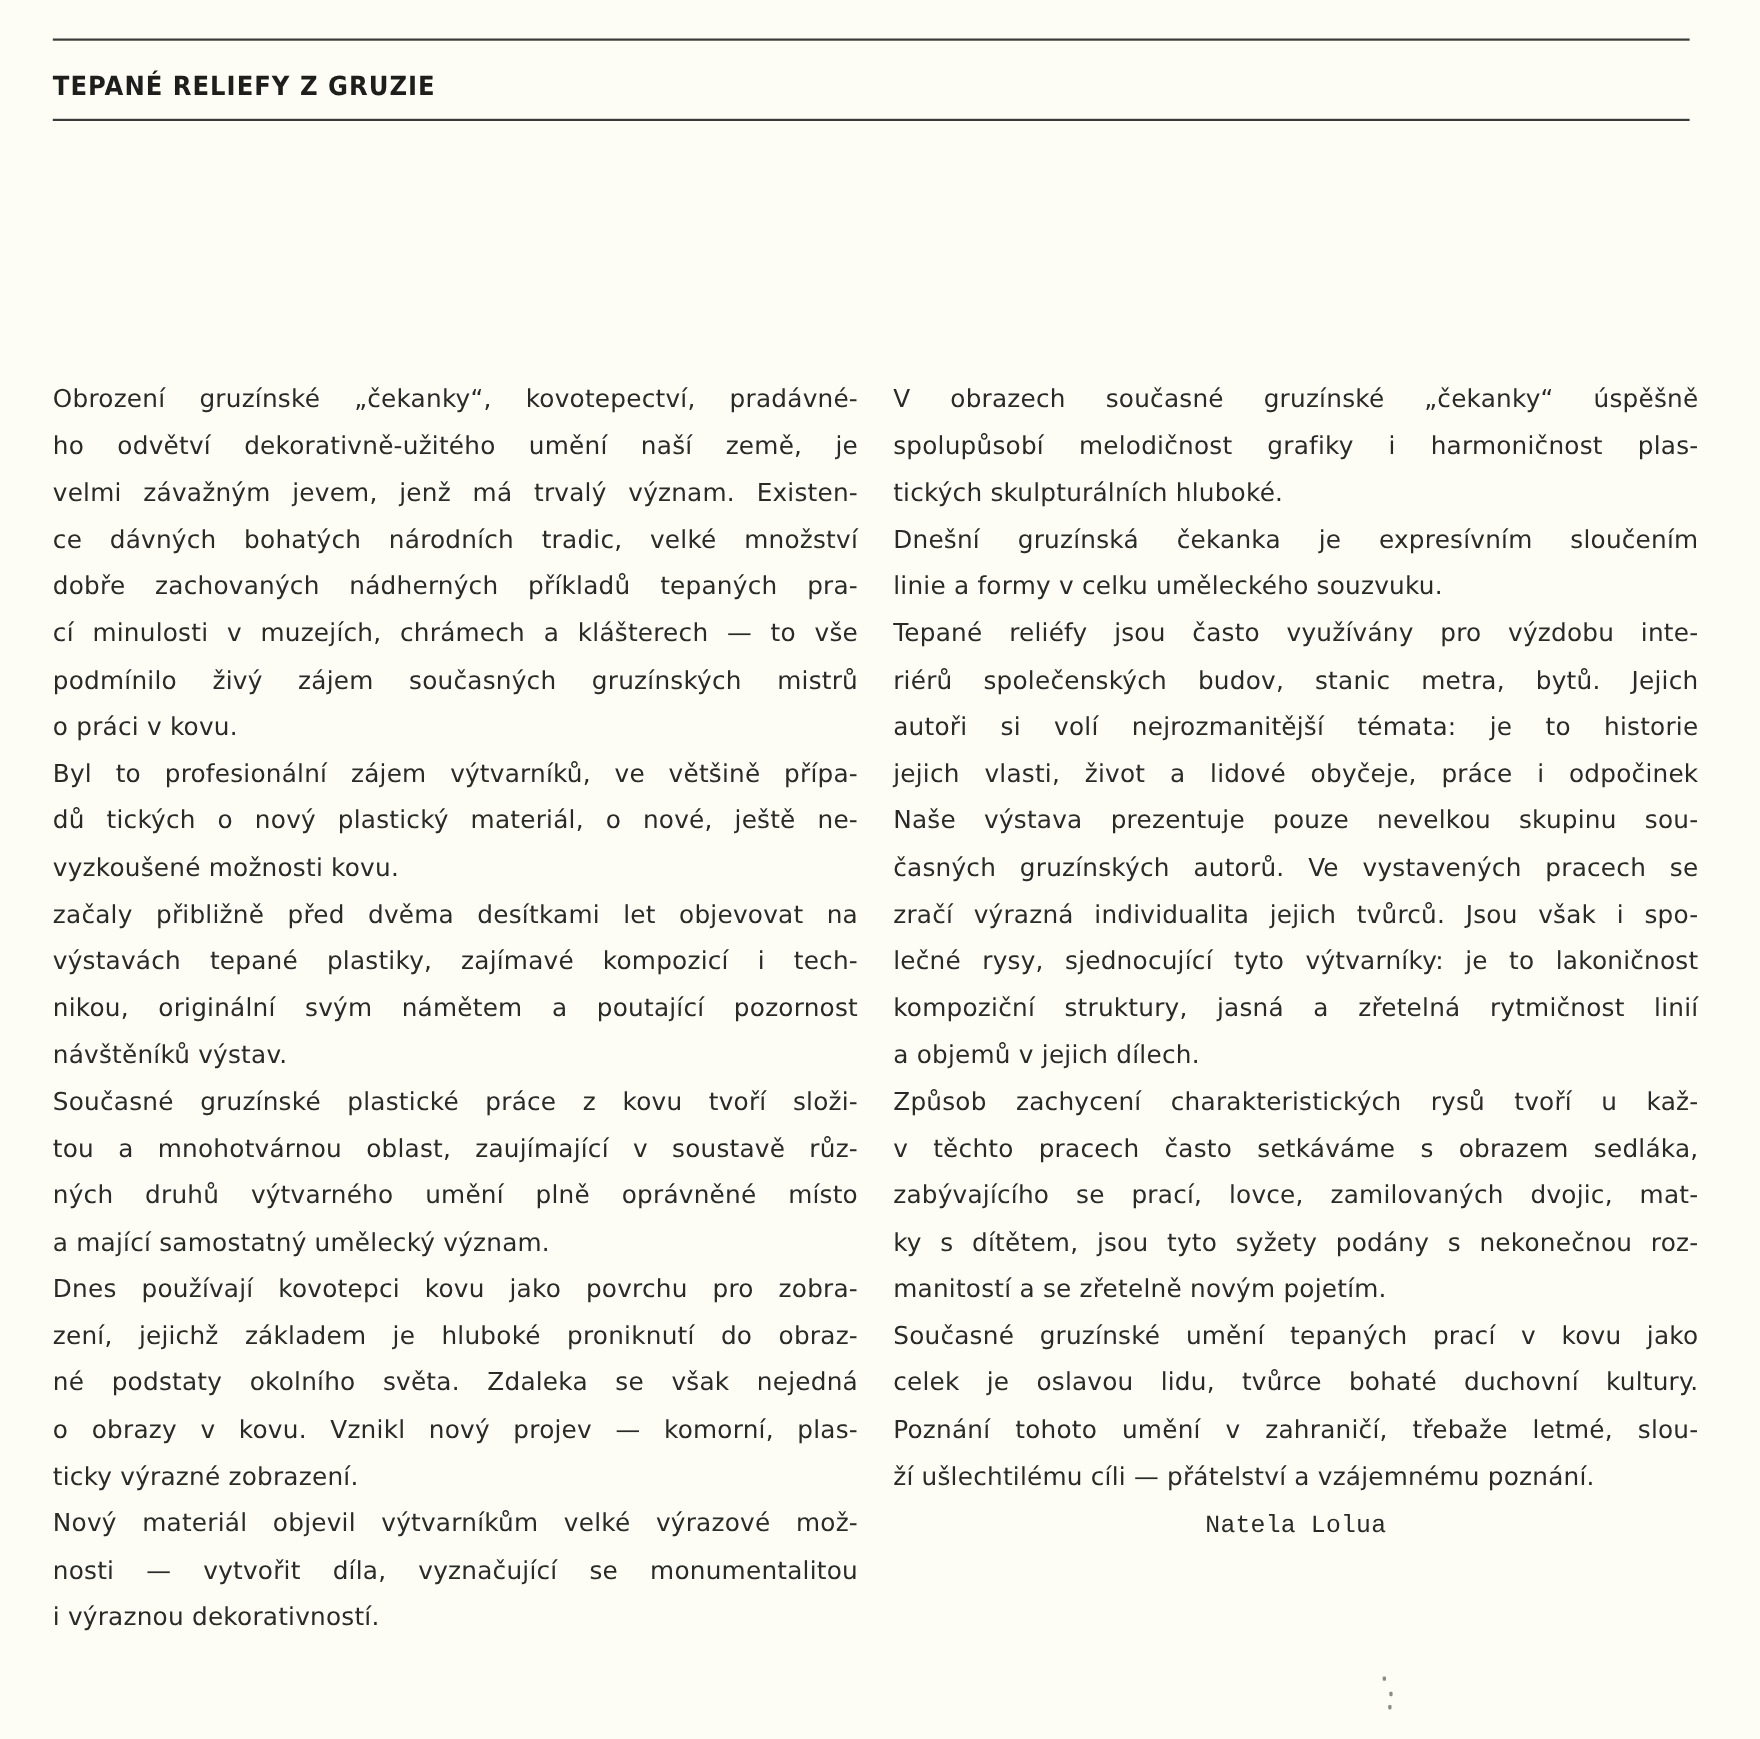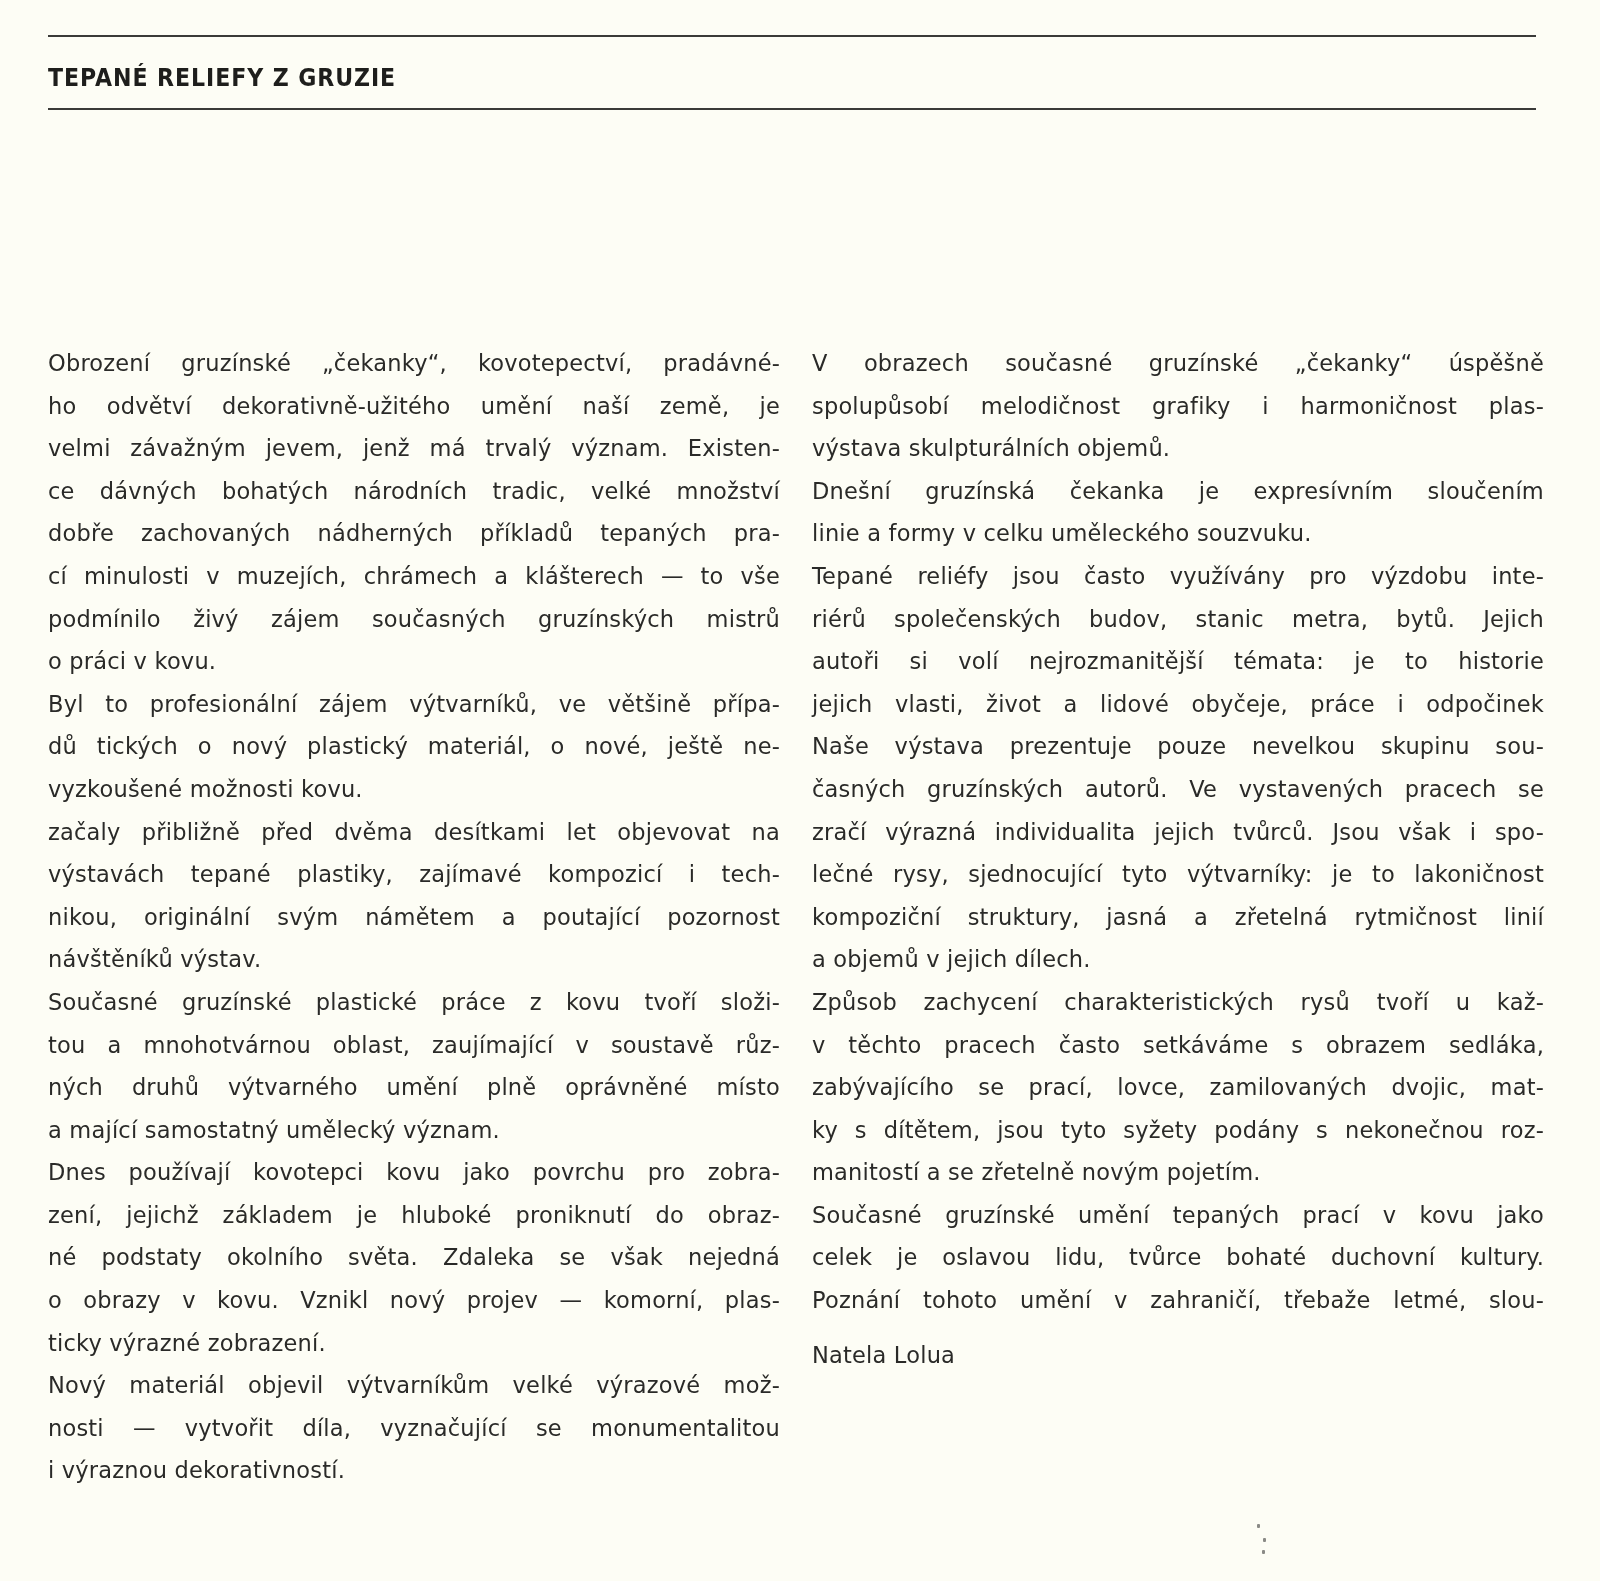--- a/index.html
+++ b/index.html
@@ -54,23 +54,24 @@
       white-space: nowrap;
       text-align: justify;
       text-align-last: justify;
       height: 42.6px;
     }
     .line.last {
       text-align-last: left;
     }
     .signature {
       display: block;
-      text-align: left;
-      margin-top: 12px;
+      text-align: center;
+      margin-top: 2px;
       height: 42.6px;
+      font-family: Liberation Mono, monospace;
     }
     .page-dots {
       position: absolute;
       left: 1255px;
       top: 1520px;
       width: 20px;
       height: 50px;
     }
     .page-dots span {
       position: absolute;
@@ -125,21 +126,21 @@
     <div class="paragraph">
       <span class="line" style="display: block;">Nový materiál objevil výtvarníkům velké výrazové mož-</span>
       <span class="line" style="display: block;">nosti — vytvořit díla, vyznačující se monumentalitou</span>
       <span class="line last" style="display: block;">i výraznou dekorativností.</span>
     </div>
   </div>
 <div class="column col-right">
 <div class="paragraph">
       <span class="line" style="display: block;">V obrazech současné gruzínské „čekanky“ úspěšně</span>
       <span class="line" style="display: block;">spolupůsobí melodičnost grafiky i harmoničnost plas-</span>
-      <span class="line last" style="display: block;">výstava skulpturálních objemů.</span>
+      <span class="line last" style="display: block;">tických skulpturálních hluboké.</span>
     </div>
     <div class="paragraph">
       <span class="line" style="display: block;">Dnešní gruzínská čekanka je expresívním sloučením</span>
       <span class="line last" style="display: block;">linie a formy v celku uměleckého souzvuku.</span>
     </div>
     <div class="paragraph">
       <span class="line" style="display: block;">Tepané reliéfy jsou často využívány pro výzdobu inte-</span>
       <span class="line" style="display: block;">riérů společenských budov, stanic metra, bytů. Jejich</span>
       <span class="line" style="display: block;">autoři si volí nejrozmanitější témata: je to historie</span>
       <span class="line" style="display: block;">jejich vlasti, život a lidové obyčeje, práce i odpočinek</span>
@@ -156,20 +157,21 @@
       <span class="line" style="display: block;">Způsob zachycení charakteristických rysů tvoří u kaž-</span>
       <span class="line" style="display: block;">v těchto pracech často setkáváme s obrazem sedláka,</span>
       <span class="line" style="display: block;">zabývajícího se prací, lovce, zamilovaných dvojic, mat-</span>
       <span class="line" style="display: block;">ky s dítětem, jsou tyto syžety podány s nekonečnou roz-</span>
       <span class="line last" style="display: block;">manitostí a se zřetelně novým pojetím.</span>
     </div>
     <div class="paragraph">
       <span class="line" style="display: block;">Současné gruzínské umění tepaných prací v kovu jako</span>
       <span class="line" style="display: block;">celek je oslavou lidu, tvůrce bohaté duchovní kultury.</span>
       <span class="line" style="display: block;">Poznání tohoto umění v zahraničí, třebaže letmé, slou-</span>
+      <span class="line last" style="display: block;">ží ušlechtilému cíli — přátelství a vzájemnému poznání.</span>
     </div>
     <span class="signature">Natela Lolua</span>
   </div>
 
 <div class="page-dots">
   <span style="left:2px;top:4px;"></span>
   <span style="left:8px;top:18px;"></span>
   <span style="left:7px;top:30px;"></span>
 </div>
 

